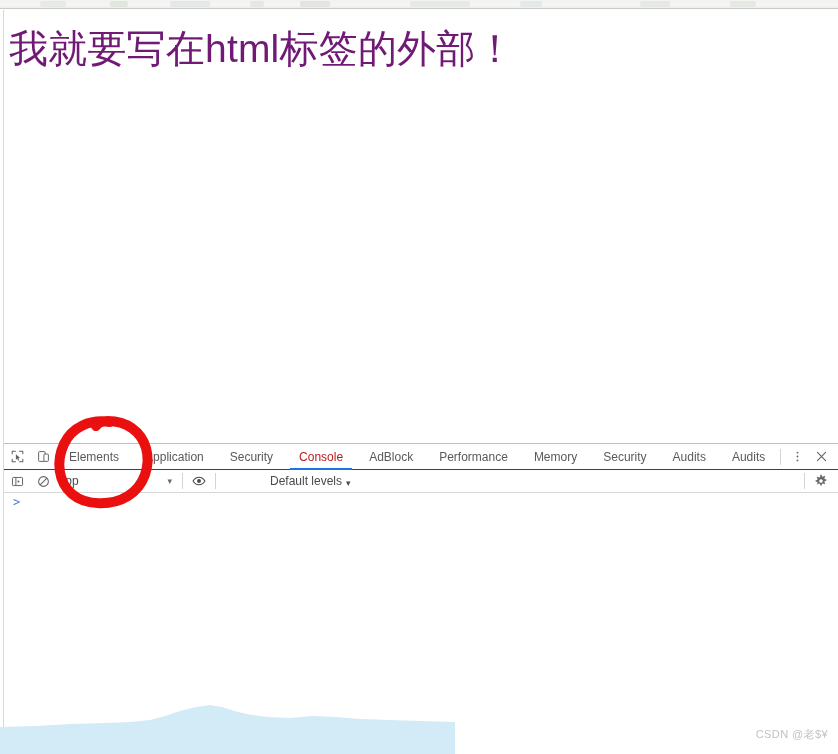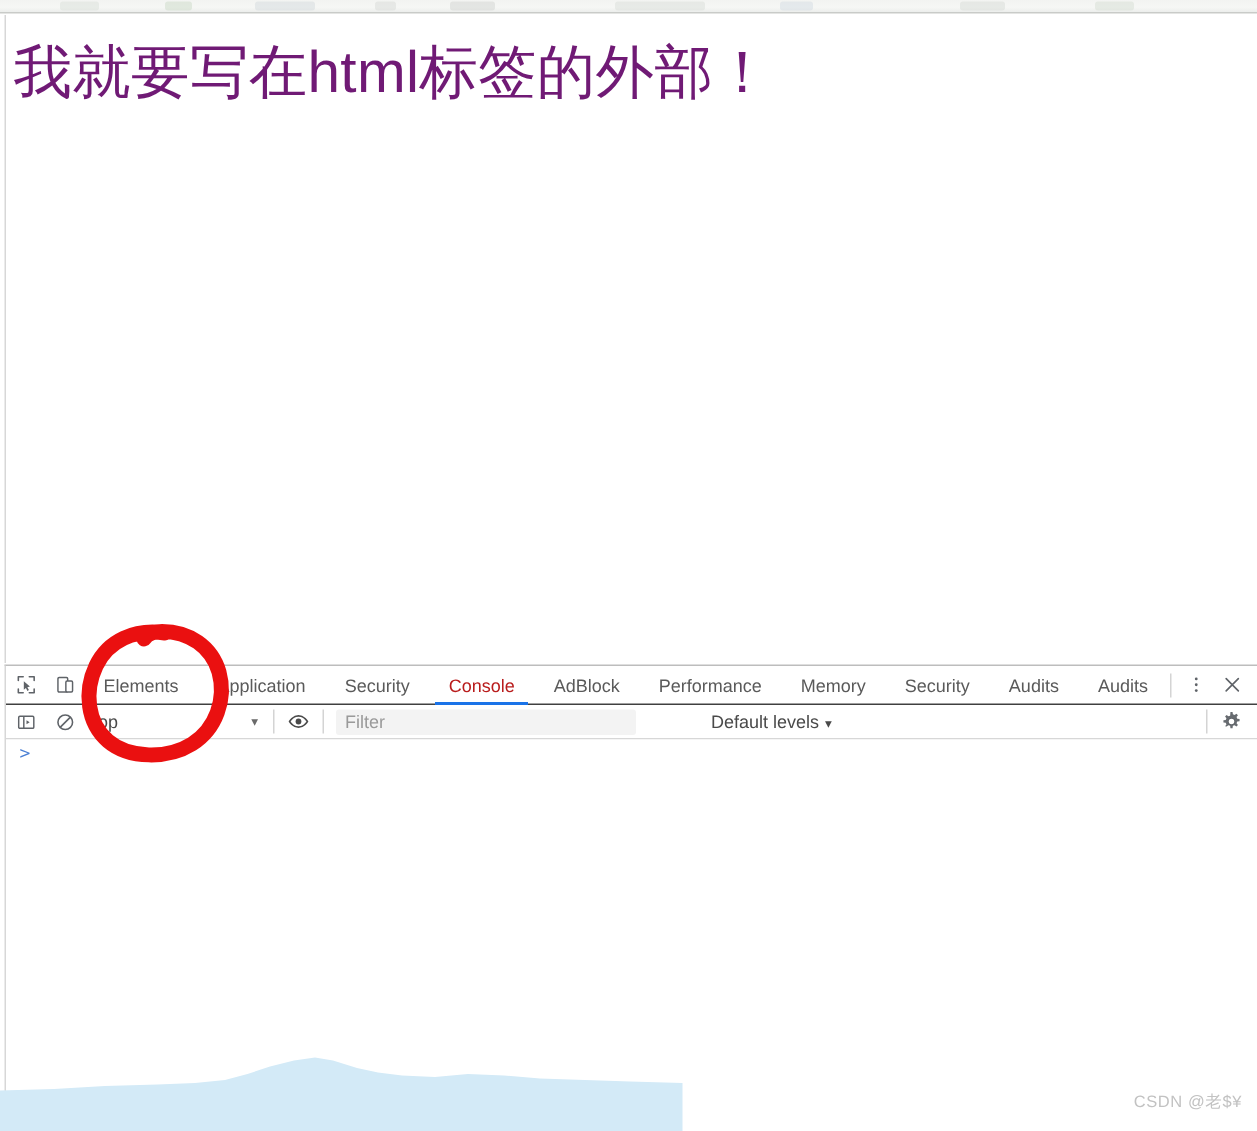--- a/index.html
+++ b/index.html
@@ -355,21 +355,20 @@
 
       <div class="icon-btn">
         <svg width="14" height="14" viewBox="0 0 16 16">
           <path d="M1.2 8s2.6-4.3 6.8-4.3S14.8 8 14.8 8s-2.6 4.3-6.8 4.3S1.2 8 1.2 8z" stroke="#4a4a4a" stroke-width="1.2" fill="none"></path>
           <circle cx="8" cy="8" r="2.2" fill="#4a4a4a"></circle>
         </svg>
       </div>
 
       <div class="divider-v"></div>
 
-      <div class="filter-input">Filter</div>
 
       <div class="levels">
         <span>Default levels</span>
         <span class="caret">▾</span>
       </div>
 
       <div class="filterbar-right">
         <div class="divider-v"></div>
         <div class="icon-btn" style="margin-right:5px;">
           <svg width="14" height="14" viewBox="0 0 16 16">

